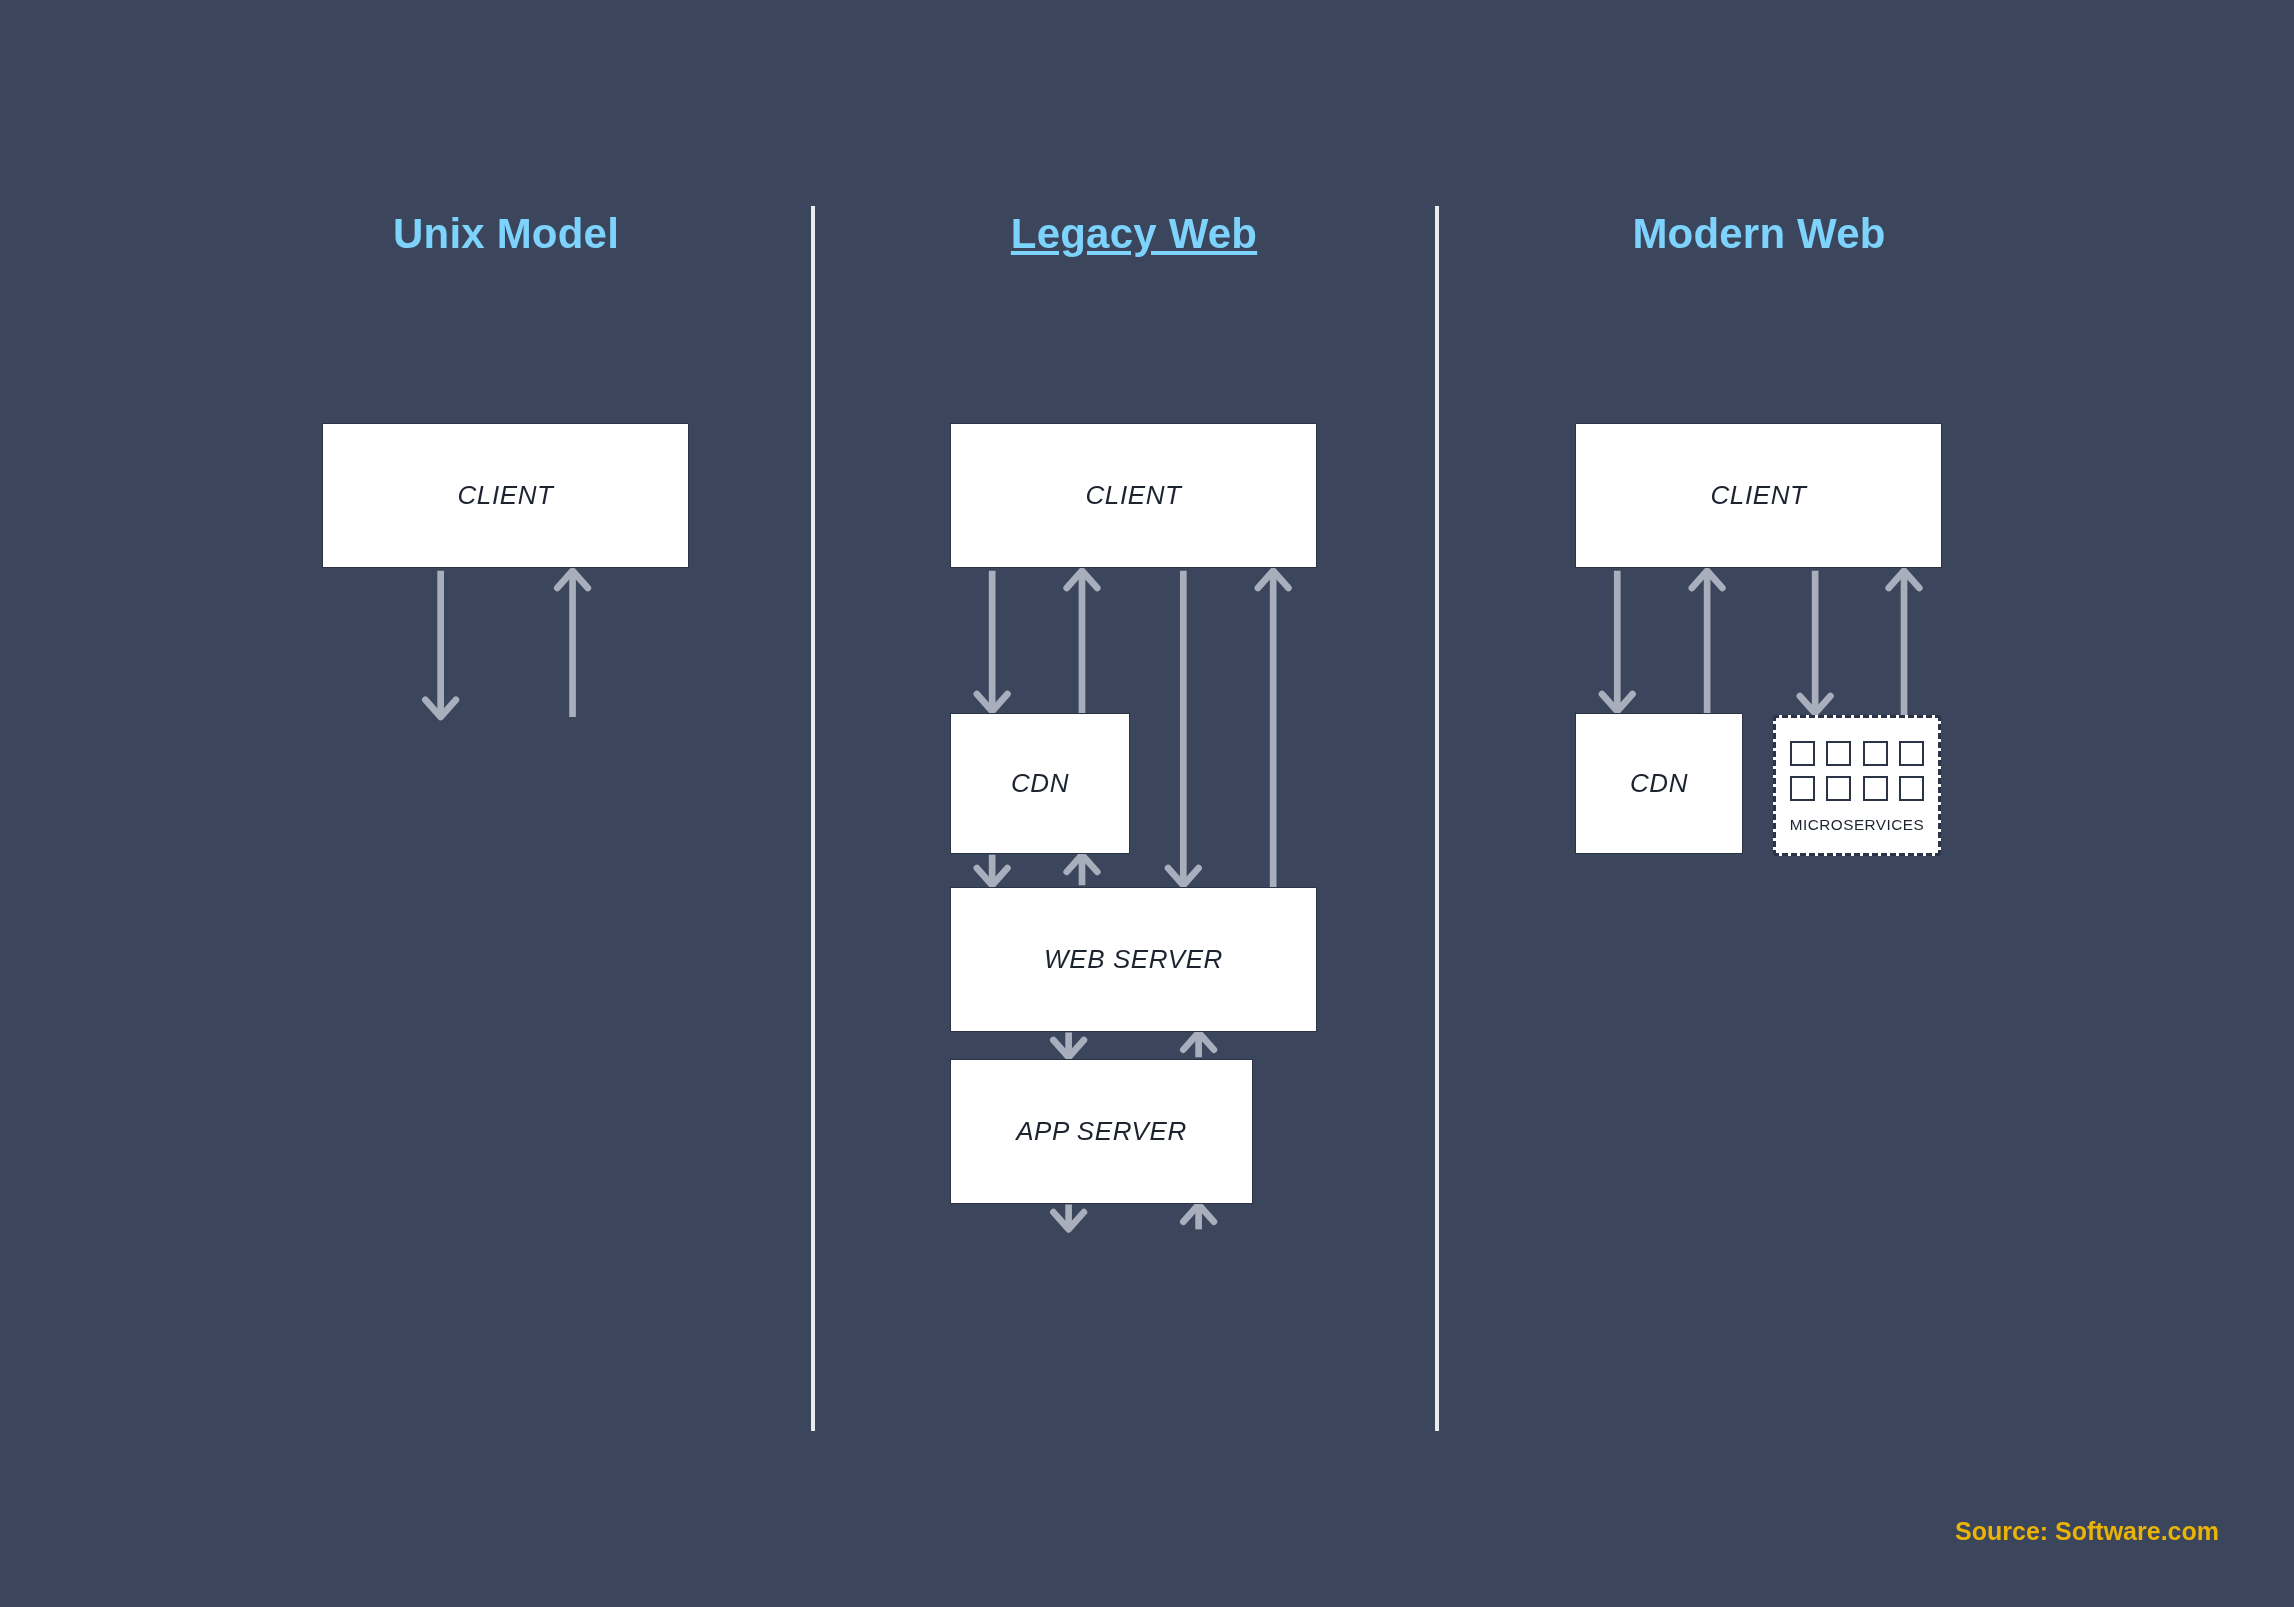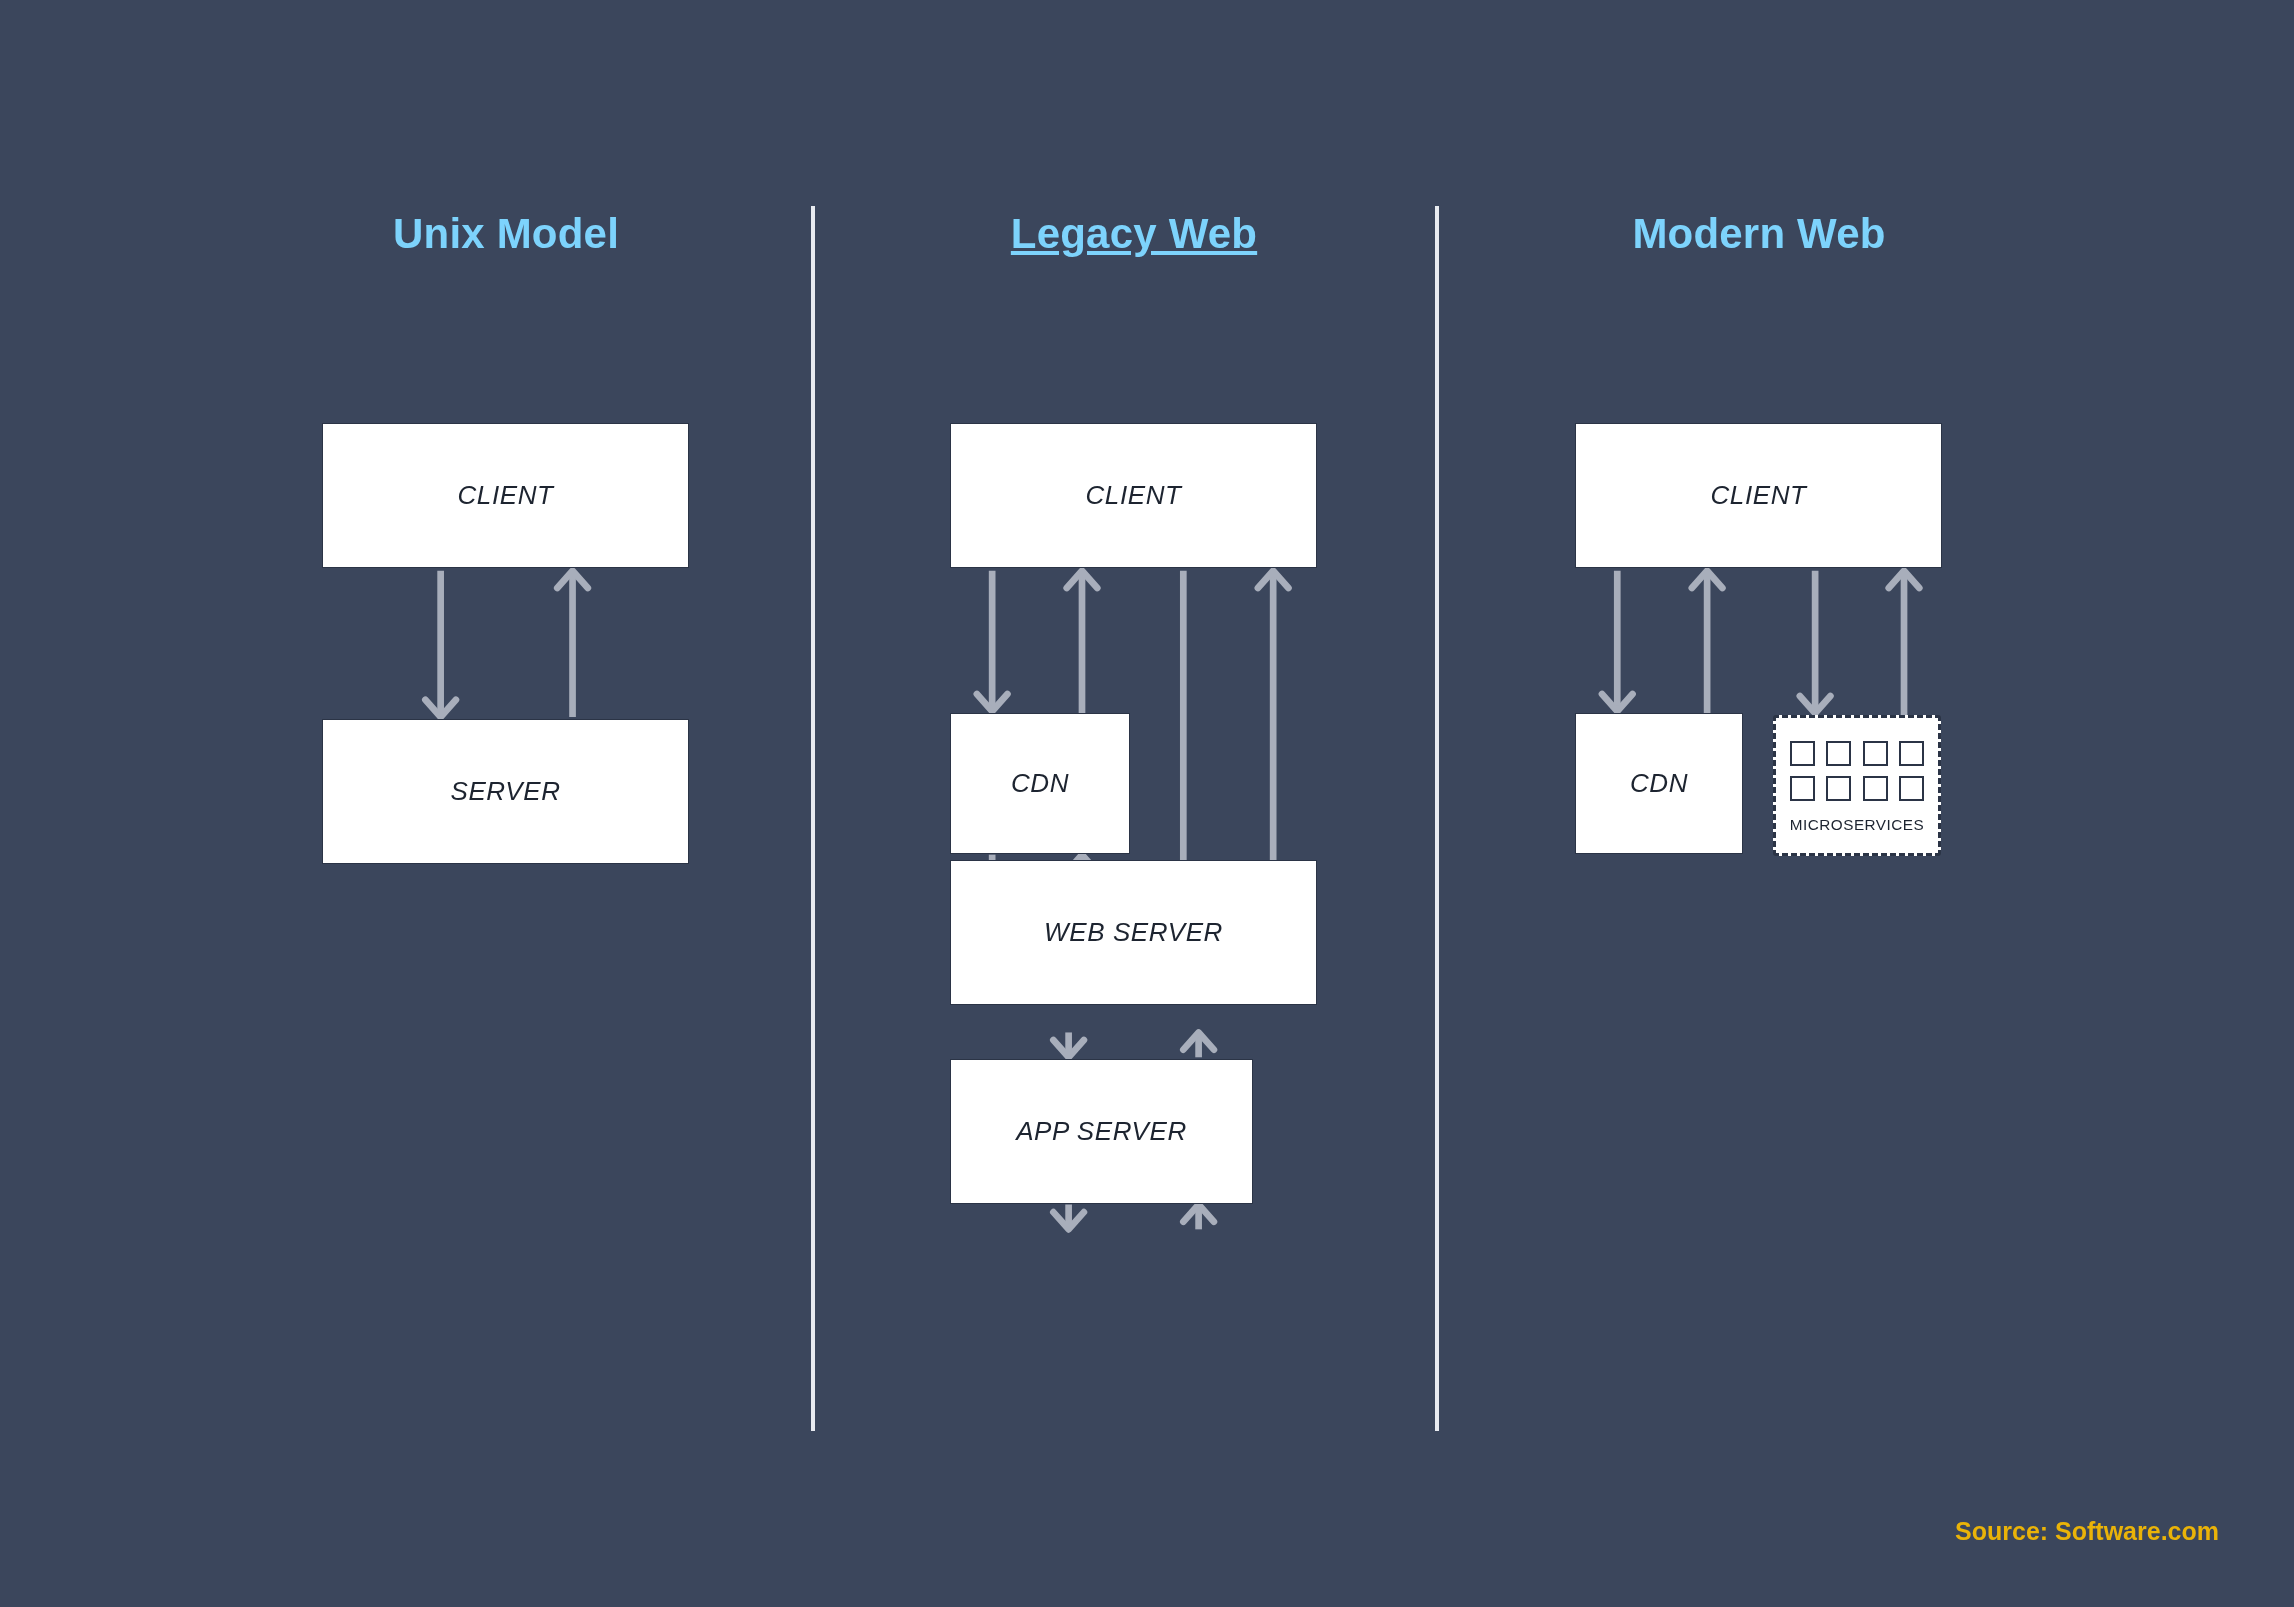--- a/index.html
+++ b/index.html
@@ -209,31 +209,28 @@
   <div class="col-title" style="left:506px;">Unix Model</div>
   <div class="col-title" style="left:1134px;text-decoration:underline;">Legacy Web</div>
   <div class="col-title" style="left:1759px;">Modern Web</div>
 
   <div class="divider" style="left:811px;"></div>
   <div class="divider" style="left:1435px;"></div>
 
   <div class="node" style="left:322px; top:423px; width:367px; height:145px;">
     <span class="node-label">CLIENT</span>
   </div>
-  <div class="node" style="left:322px; top:719px; width:367px; height:145px;">
-    <span class="node-label">SERVER</span>
-  </div>
 
   <div class="node" style="left:950px; top:423px; width:367px; height:145px;">
     <span class="node-label">CLIENT</span>
   </div>
   <div class="node" style="left:950px; top:713px; width:180px; height:141px;">
     <span class="node-label">CDN</span>
   </div>
-  <div class="node" style="left:950px; top:860px; width:367px; height:145px;">
+  <div class="node" style="left:950px; top:887px; width:367px; height:145px;">
     <span class="node-label">WEB SERVER</span>
   </div>
   <div class="node" style="left:950px; top:1059px; width:303px; height:145px;">
     <span class="node-label">APP SERVER</span>
   </div>
 
   <div class="node" style="left:1575px; top:423px; width:367px; height:145px;">
     <span class="node-label">CLIENT</span>
   </div>
   <div class="node" style="left:1575px; top:713px; width:168px; height:141px;">

